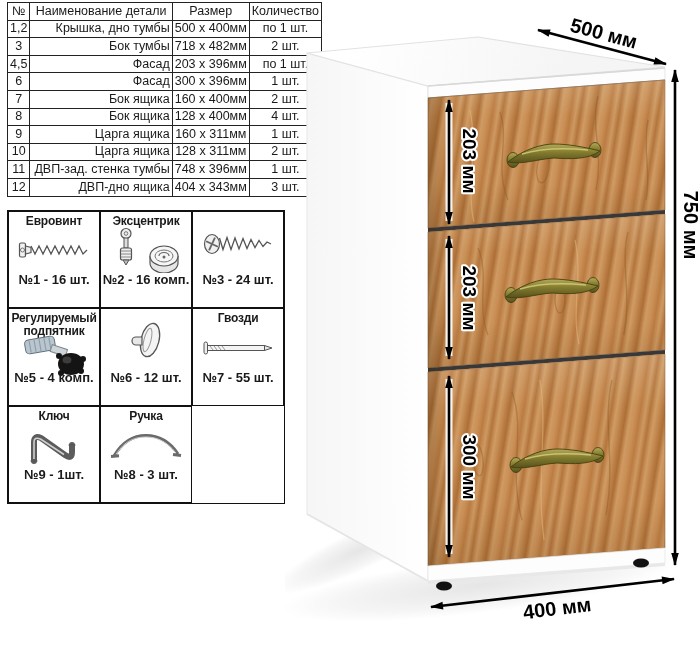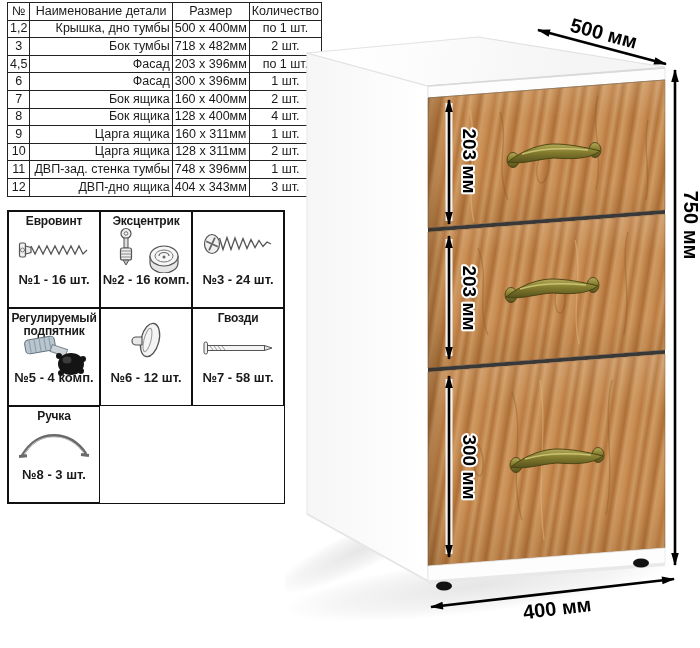--- a/index.html
+++ b/index.html
@@ -189,23 +189,34 @@
     <div class="hw-cell">
       <div class="hw-title">Гвозди</div>
       <div class="hw-icon">
           <svg viewBox="0 0 74 20" width="74" height="20">
         <rect x="3" y="4" width="3.5" height="12" rx="1.7" fill="#eee" stroke="#555" stroke-width="1"></rect>
         <rect x="6.5" y="7.5" width="57" height="5" fill="#f4f4f4" stroke="#555" stroke-width="1"></rect>
         <path d="M9,8 l3,4 M13,8 l3,4 M17,8 l3,4 M21,8 l3,4" stroke="#999" stroke-width="1"></path>
         <path d="M63.5,7.5 L71,10 L63.5,12.5 Z" fill="#e6e6e6" stroke="#555" stroke-width="1"></path>
       </svg>
         </div>
-      <div class="hw-count">№7 - 58 шт.</div>
-    </div>
-
+      <div class="hw-count">№7 - 55 шт.</div>
+    </div>
+
+    <div class="hw-cell">
+      <div class="hw-title">Ключ</div>
+      <div class="hw-icon">
+          <svg viewBox="0 0 58 44" width="58" height="44">
+        <path d="M9,38 L9,19 Q9,12 16,15 L40,32 Q47,37 47,29 L47,22" fill="none" stroke="#5c5c5c" stroke-width="6" stroke-linecap="round" stroke-linejoin="round"></path>
+        <path d="M9,36 L9,19 Q9,13.5 15.5,16 L39,31.5" fill="none" stroke="#cfcfcf" stroke-width="1.6"></path>
+        <path d="M5.5,38 h7 M43.5,22 h7" stroke="#555" stroke-width="1.2"></path>
+      </svg>
+        </div>
+      <div class="hw-count">№9 - 1шт.</div>
+    </div>
 
 
     <div class="hw-cell">
       <div class="hw-title">Ручка</div>
       <div class="hw-icon">
           <svg viewBox="0 0 74 32" width="74" height="32">
         <path d="M5,27 C15,10 27,6.5 37,6.5 C47,6.5 59,10 69,25" fill="none" stroke="#6a6a6a" stroke-width="3"></path>
         <path d="M7,25.5 C16,11 27,8 37,8 C46,8 57,11 67,24" fill="none" stroke="#cccccc" stroke-width="1"></path>
         <path d="M2,27.5 L10,26.8 M64,25.5 L72,26.5" stroke="#6a6a6a" stroke-width="3"></path>
       </svg>

